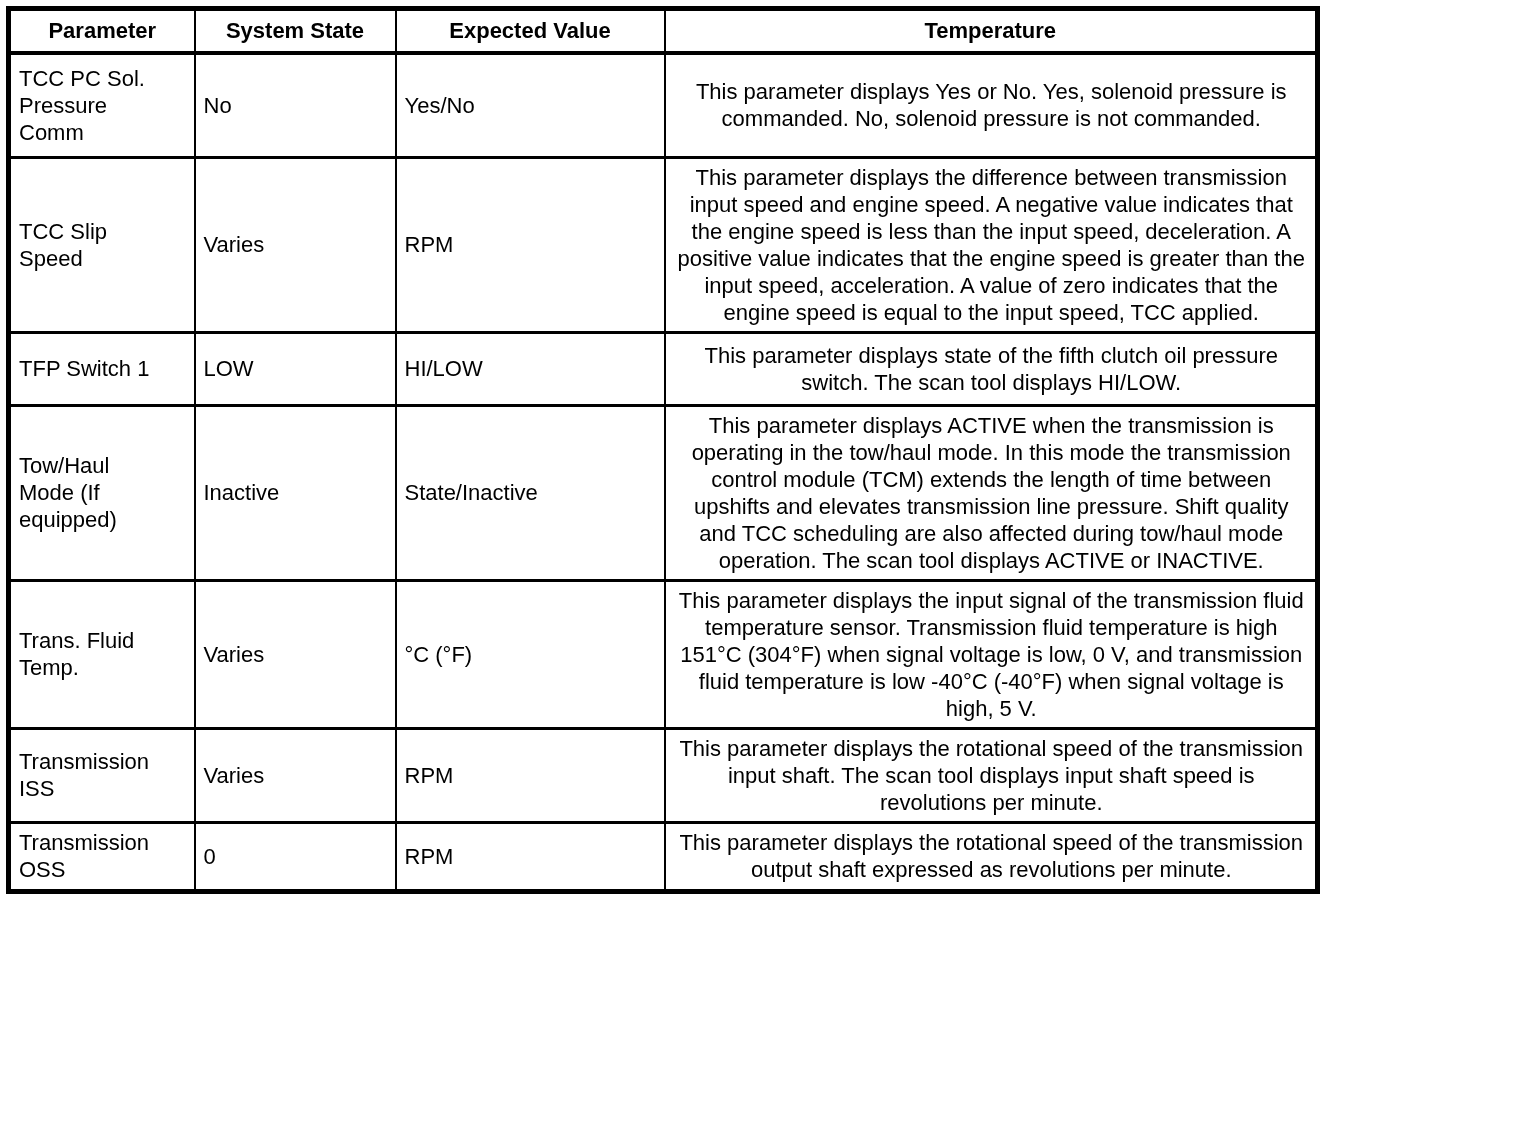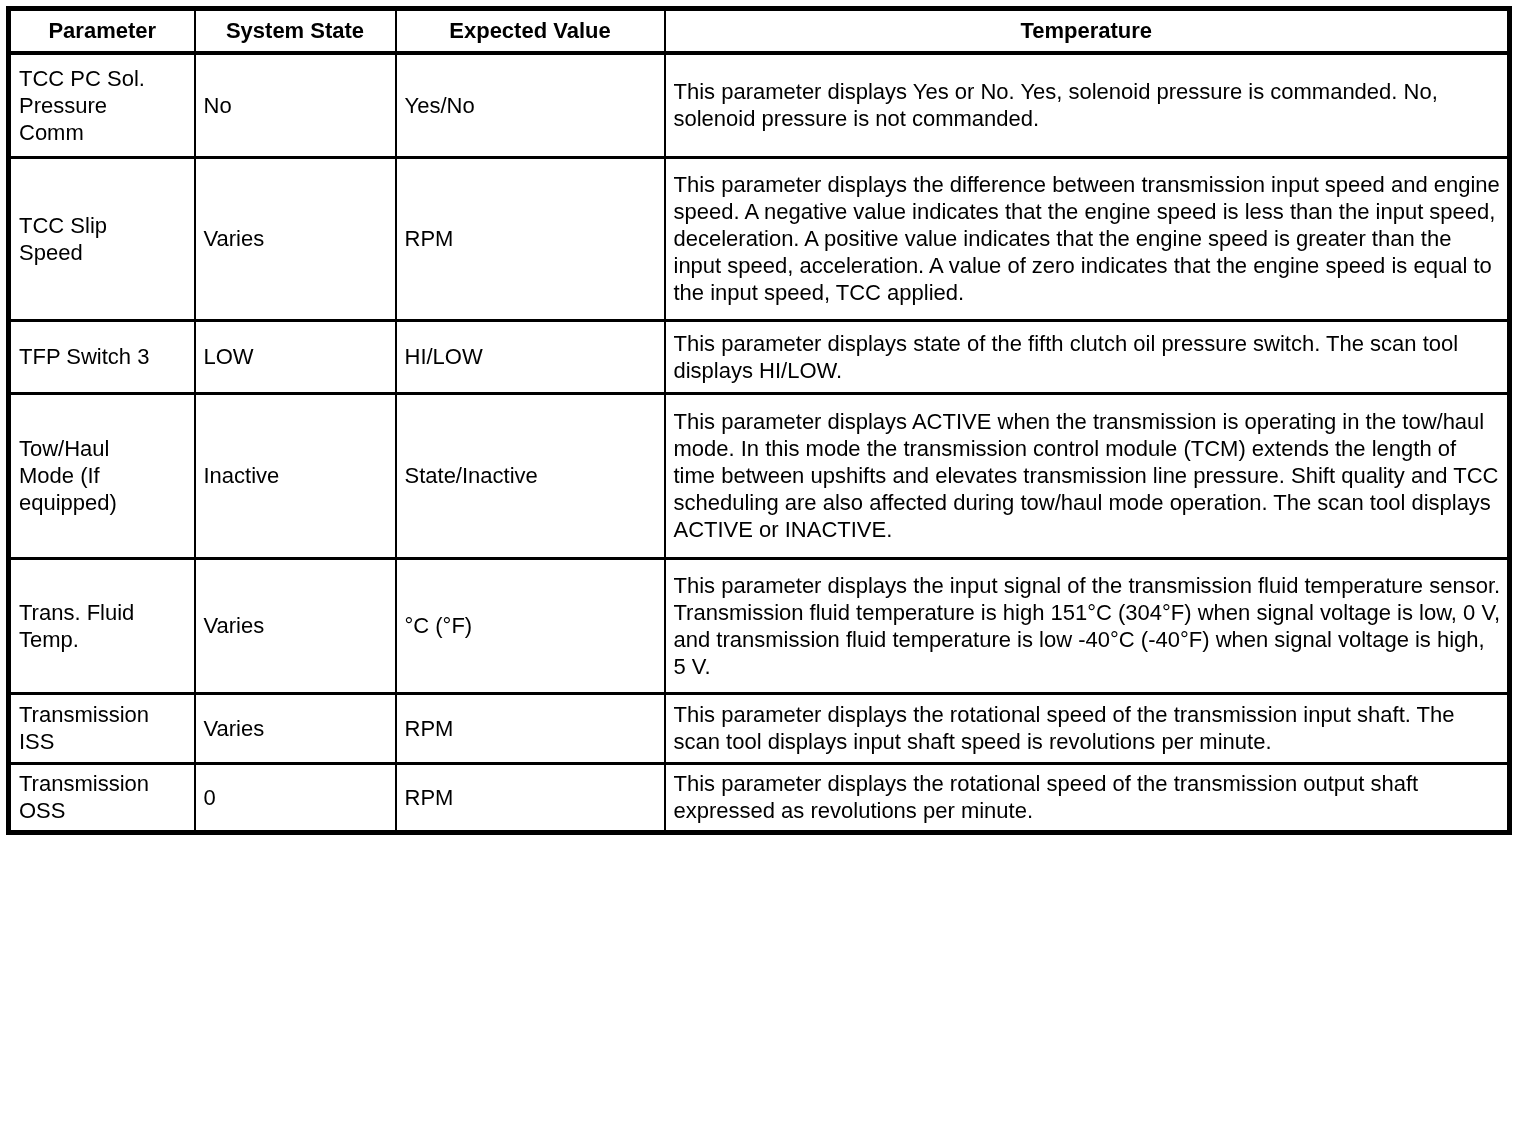--- a/index.html
+++ b/index.html
@@ -14,21 +14,21 @@
   .doc-page {
     position: relative;
     width: 1520px;
     height: 1122px;
     background: #ffffff;
     overflow: hidden;
   }
   table.param-table {
     border-collapse: collapse;
     table-layout: fixed;
-    width: 1506px;
+    width: 1314px;
     margin: 6px 8px 0 6px;
     border: 5px solid #000000;
     background: #ffffff;
   }
   .param-table th,
   .param-table td {
     border-left: 2px solid #000000;
     border-right: 2px solid #000000;
     border-top: 3px solid #000000;
     border-bottom: 3px solid #000000;
@@ -50,20 +50,21 @@
     padding: 5px 8px;
     text-align: left;
   }
   .param-table td.cell-parameter,
   .param-table td.cell-state,
   .param-table td.cell-expected {
     white-space: pre-line;
   }
   .param-table td.cell-description {
     padding-right: 6px;
+    text-align: center;
   }
 </style>
 </head>
 <body>
 
 <div class="doc-page">
   <table class="param-table">
     <colgroup>
       <col style="width:186px">
       <col style="width:201px">
@@ -88,21 +89,21 @@
         <td class="cell-description">This parameter displays Yes or No. Yes, solenoid pressure is commanded. No, solenoid pressure is not commanded.</td>
       </tr>
       <tr style="height:163px">
         <td class="cell-parameter">TCC Slip
 Speed</td>
         <td class="cell-state">Varies</td>
         <td class="cell-expected">RPM</td>
         <td class="cell-description">This parameter displays the difference between transmission input speed and engine speed. A negative value indicates that the engine speed is less than the input speed, deceleration. A positive value indicates that the engine speed is greater than the input speed, acceleration. A value of zero indicates that the engine speed is equal to the input speed, TCC applied.</td>
       </tr>
       <tr style="height:73px">
-        <td class="cell-parameter">TFP Switch 3</td>
+        <td class="cell-parameter">TFP Switch 1</td>
         <td class="cell-state">LOW</td>
         <td class="cell-expected">HI/LOW</td>
         <td class="cell-description">This parameter displays state of the fifth clutch oil pressure switch. The scan tool displays HI/LOW.</td>
       </tr>
       <tr style="height:165px">
         <td class="cell-parameter">Tow/Haul
 Mode (If
 equipped)</td>
         <td class="cell-state">Inactive</td>
         <td class="cell-expected">State/Inactive</td>

